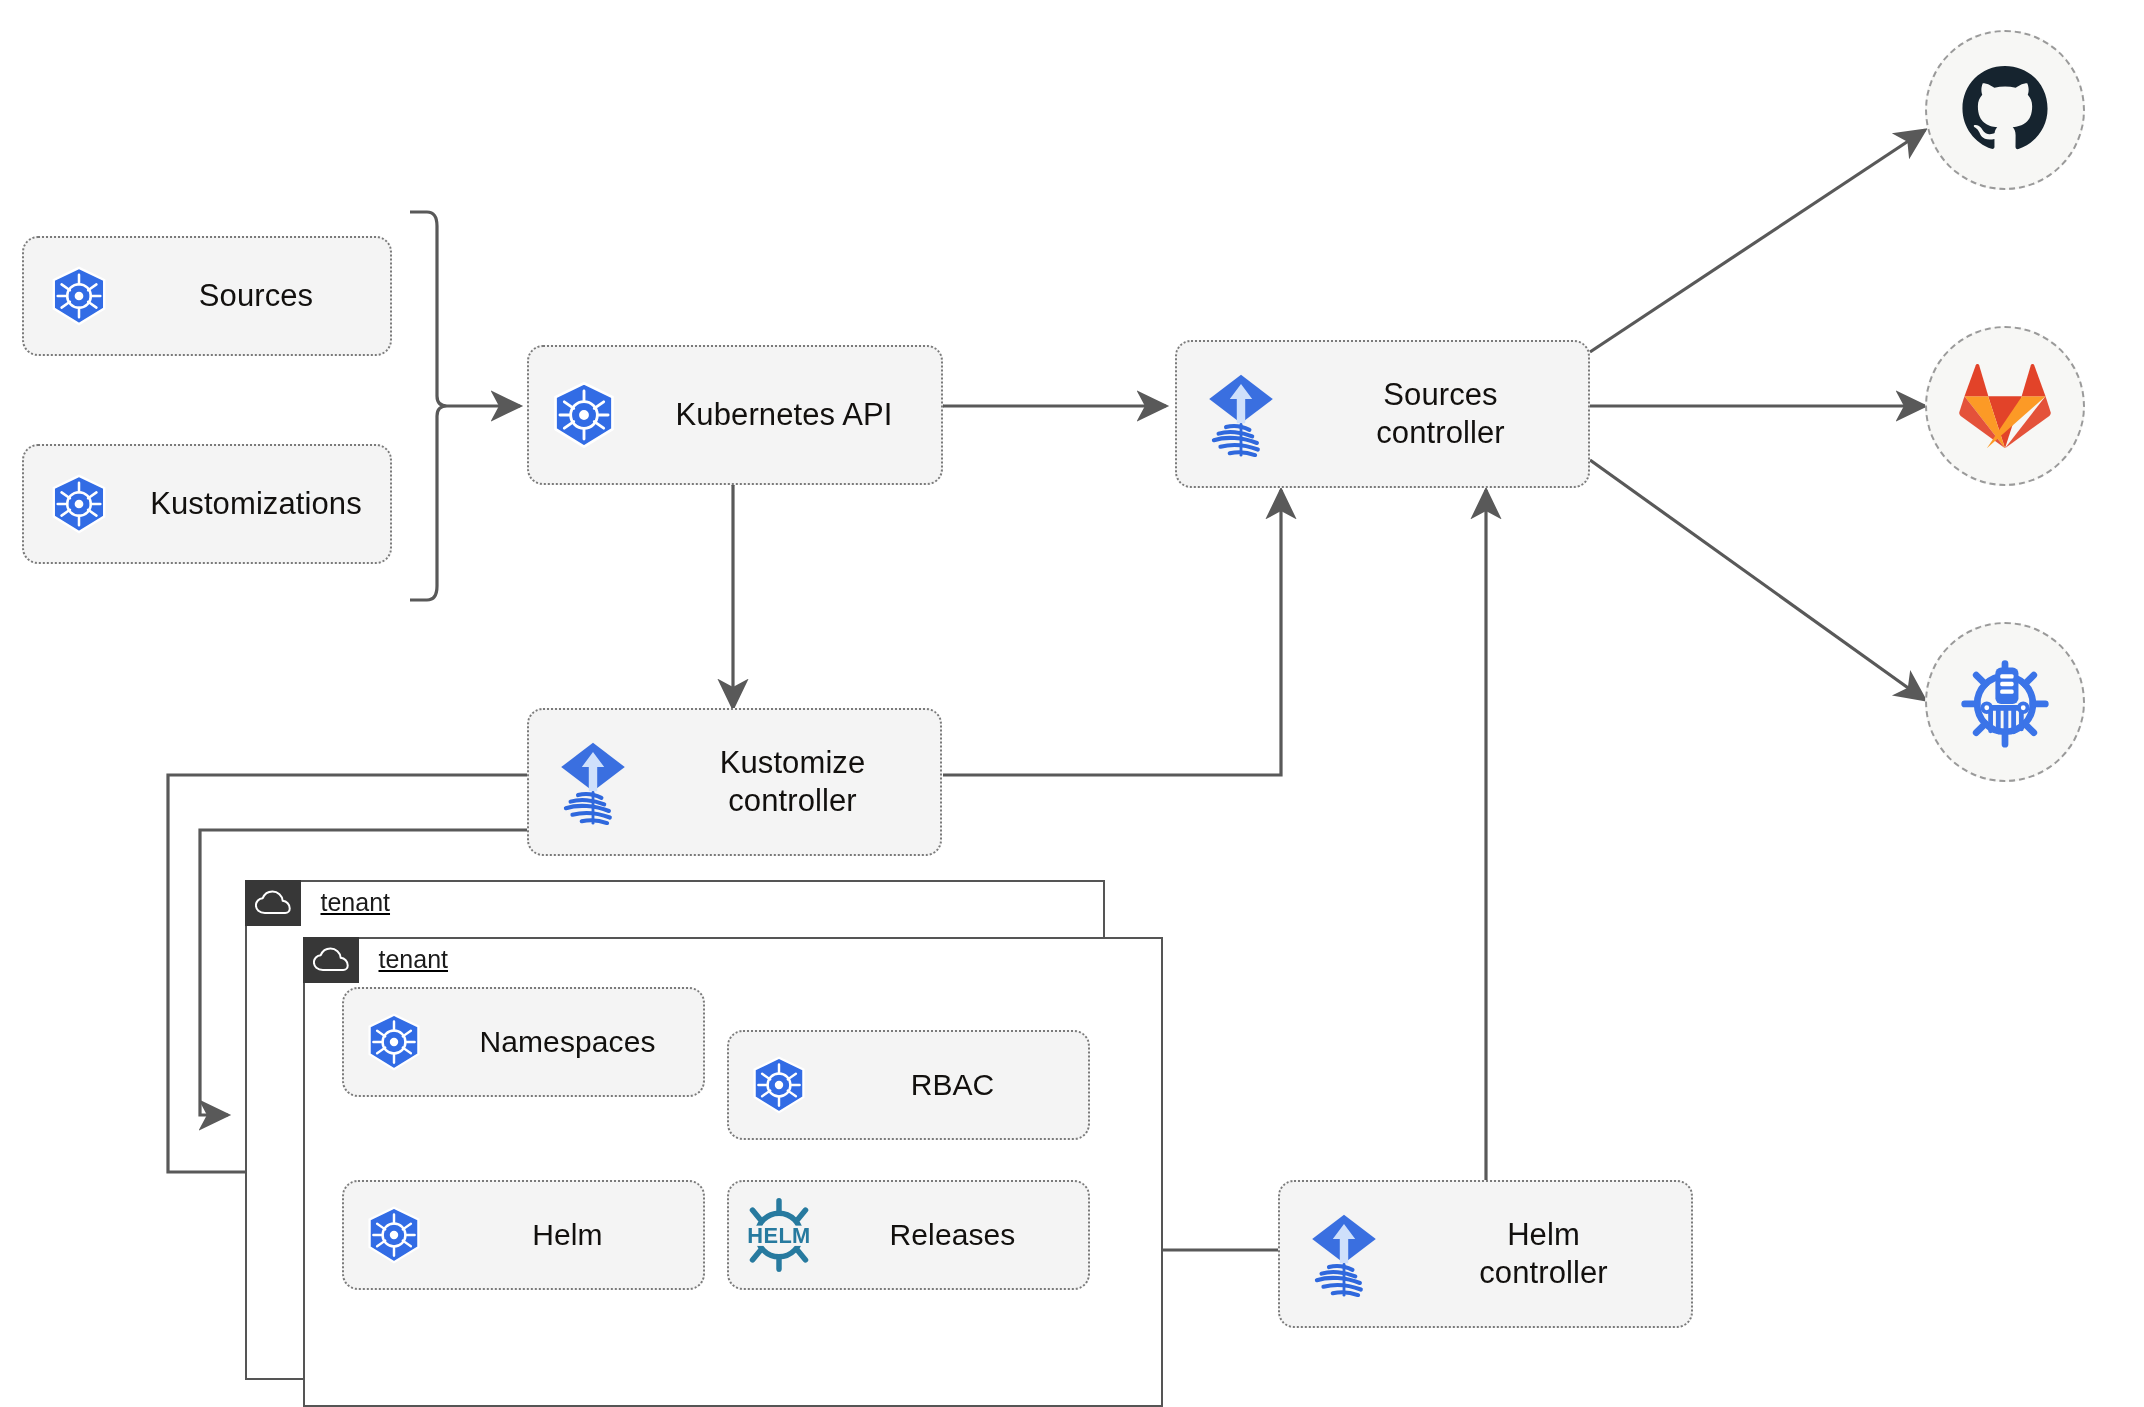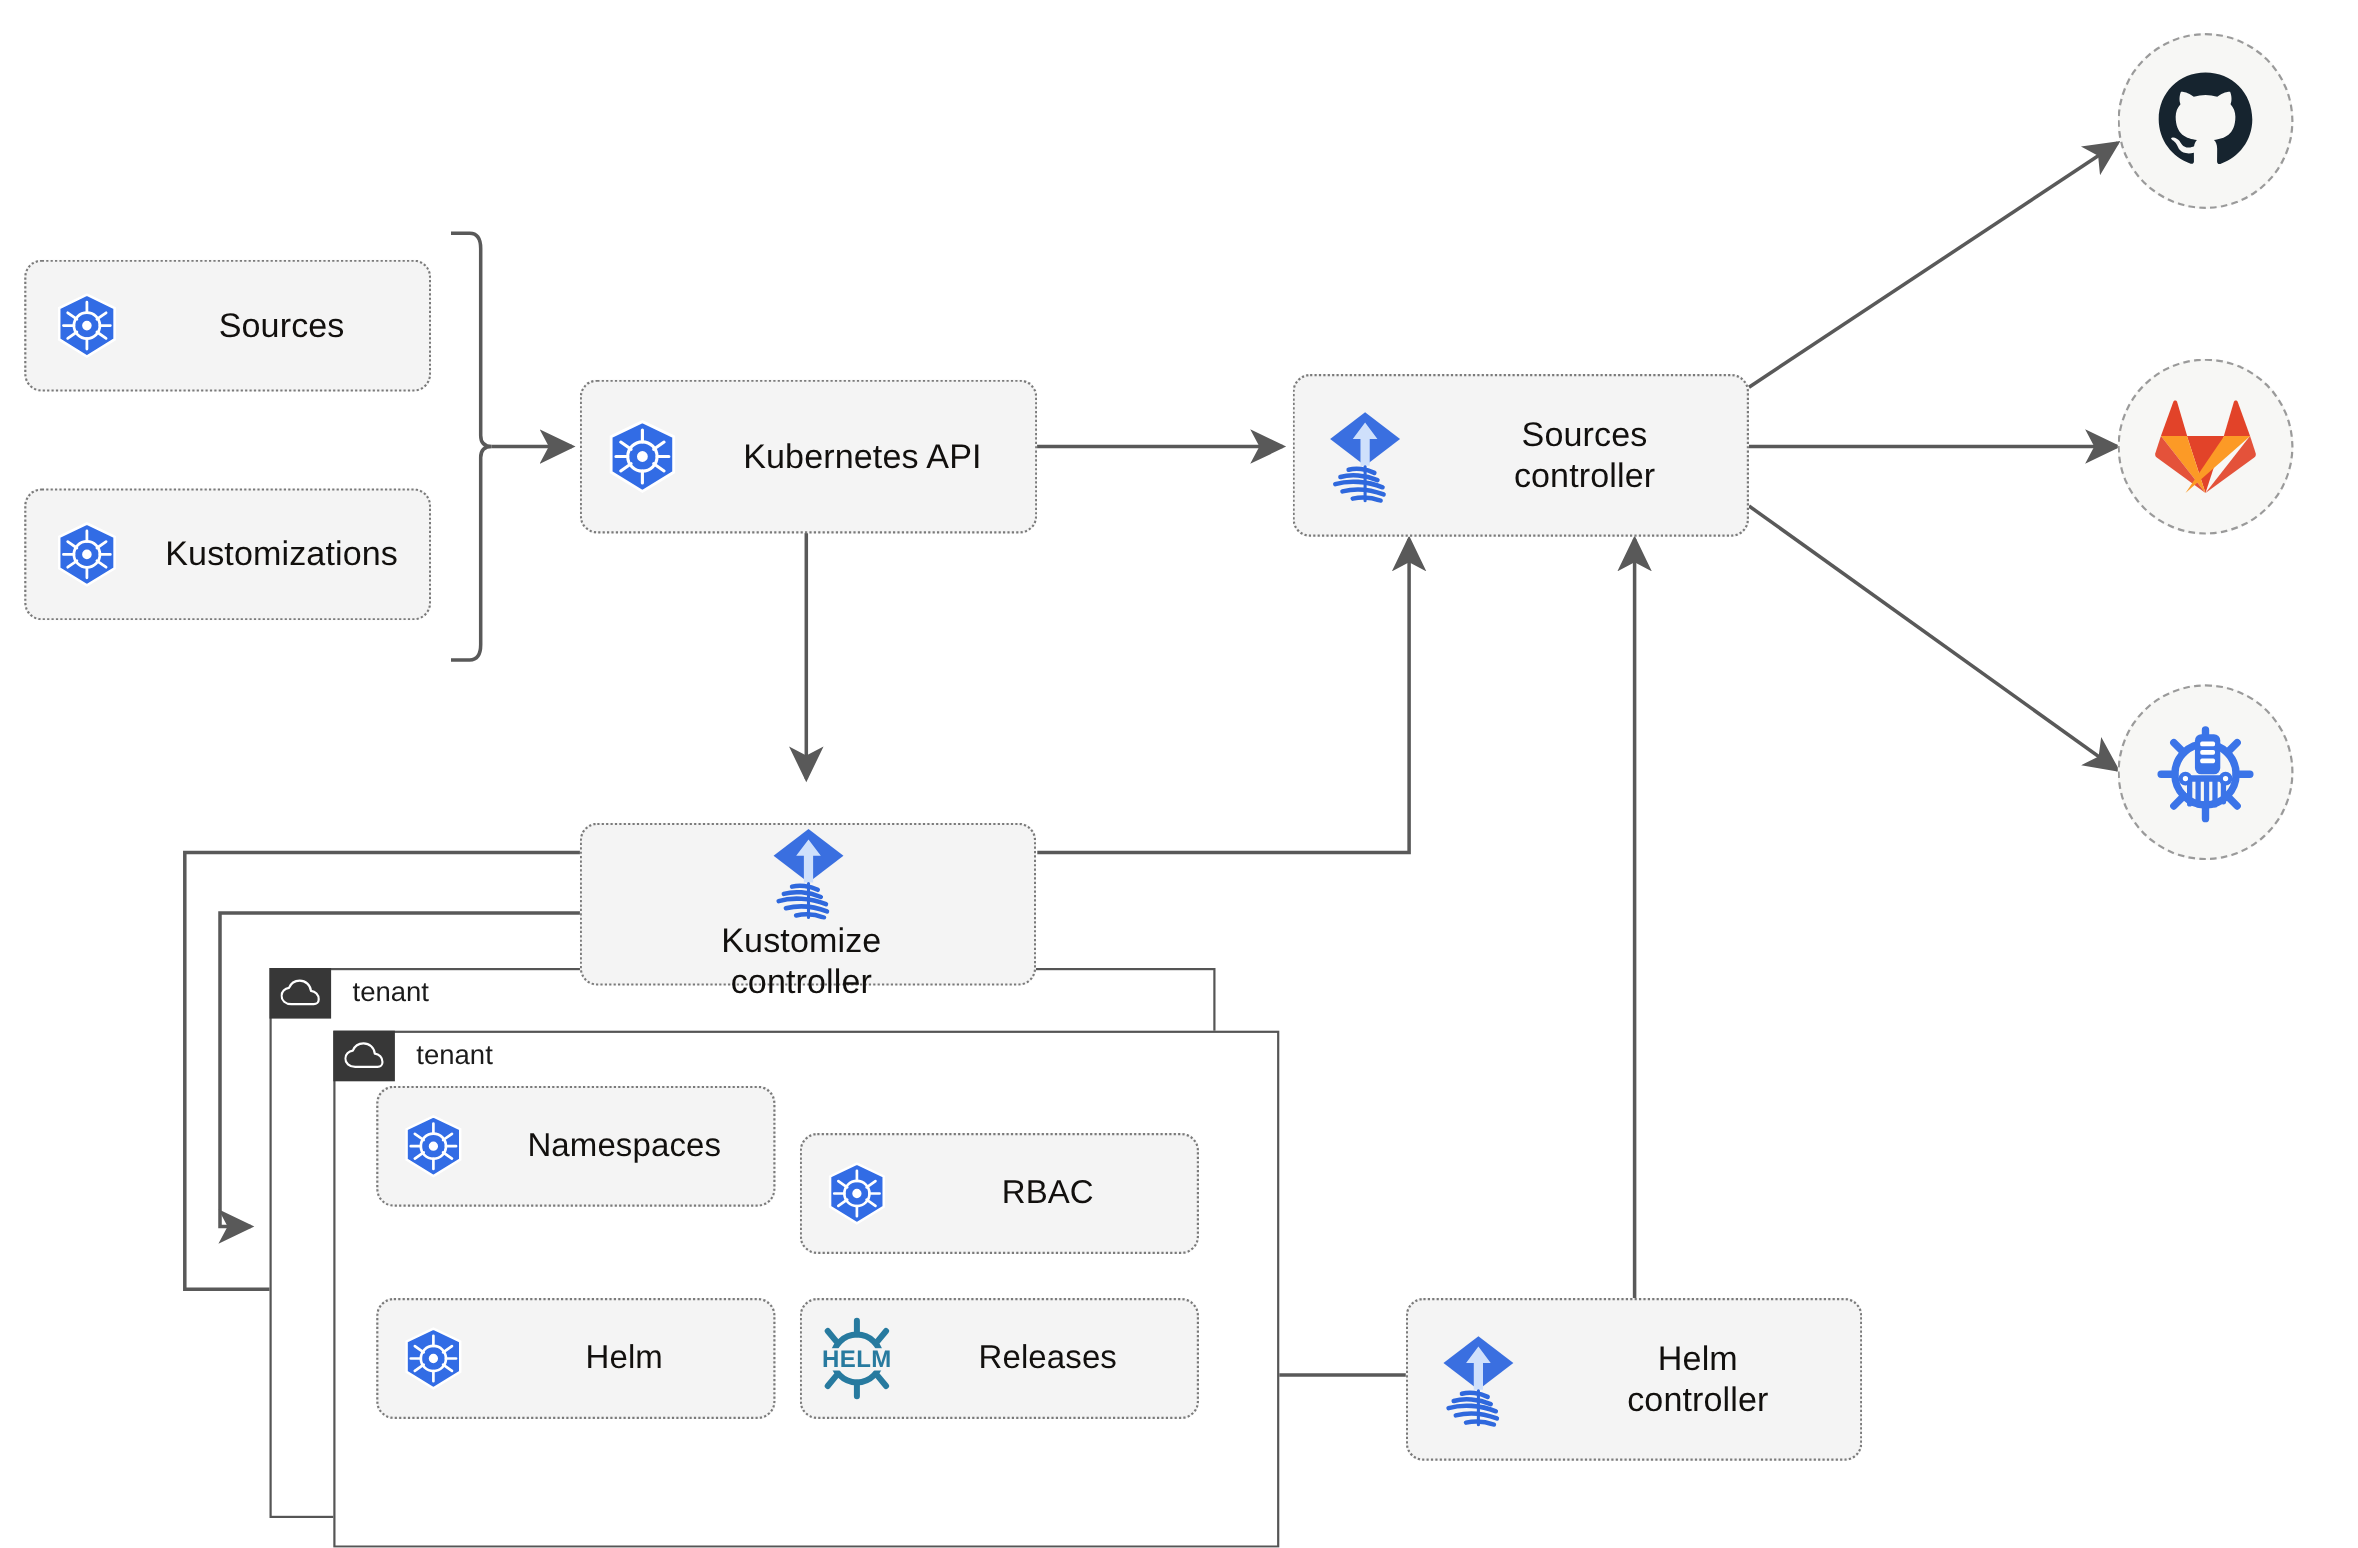--- a/index.html
+++ b/index.html
@@ -32,21 +32,21 @@
     display:flex;align-items:center;justify-content:center;z-index:3;box-sizing:border-box;
   }
 
   
   .tenant{
     position:absolute;background:#ffffff;border:2.5px solid #555555;
     box-sizing:border-box;
   }
   .tenant .hdr{
     position:absolute;left:-2.5px;top:-2.5px;height:46px;
-    display:flex;align-items:center;
+    display:flex;align-items:center;text-decoration:underline;
   }
   .tenant .hdr .badge{
     width:56px;height:46px;background:#373737;
     display:flex;align-items:center;justify-content:center;
   }
   .tenant .hdr .ttl{
     font-size:25px;color:#1b1b1b;padding-left:20px;white-space:nowrap;
   }
 
   .k8s-wrap{width:62px;height:62px;display:block;}
@@ -149,21 +149,21 @@
           <path d="M18 81 C30 78 45 79 58 84"></path>
           <path d="M28 88 C37 86 47 87 55 90"></path>
           <path d="M40 57 L40 90" stroke-width="3"></path>
         </g>
       </svg>
     </span>
     <span class="lbl" style="white-space:pre-line;">Sources
 controller</span>
   </div>
 
-  <div class="node" style="left:527px;top:748px;width:415px;height:148px;flex-direction:column;">
+  <div class="node" style="left:527px;top:708px;width:415px;height:148px;">
     <span class="ic" style="width:128px;">
       <svg class="flux-wrap" viewBox="0 0 80 92">
         <path d="M40 4 74 30 40 56 6 30Z" fill="#3A6FE0"></path>
         <path d="M40 14 52 30 44.5 30 44.5 56 35.5 56 35.5 30 28 30Z" fill="#cfe0fb"></path>
         <g stroke="#2f68dd" stroke-width="4.4" stroke-linecap="round" fill="none">
           <path d="M24 60 C31 58 41 59 49 63"></path>
           <path d="M16 67 C26 64 40 65 52 70"></path>
           <path d="M11 74 C24 70 42 71 57 77"></path>
           <path d="M18 81 C30 78 45 79 58 84"></path>
           <path d="M28 88 C37 86 47 87 55 90"></path>

